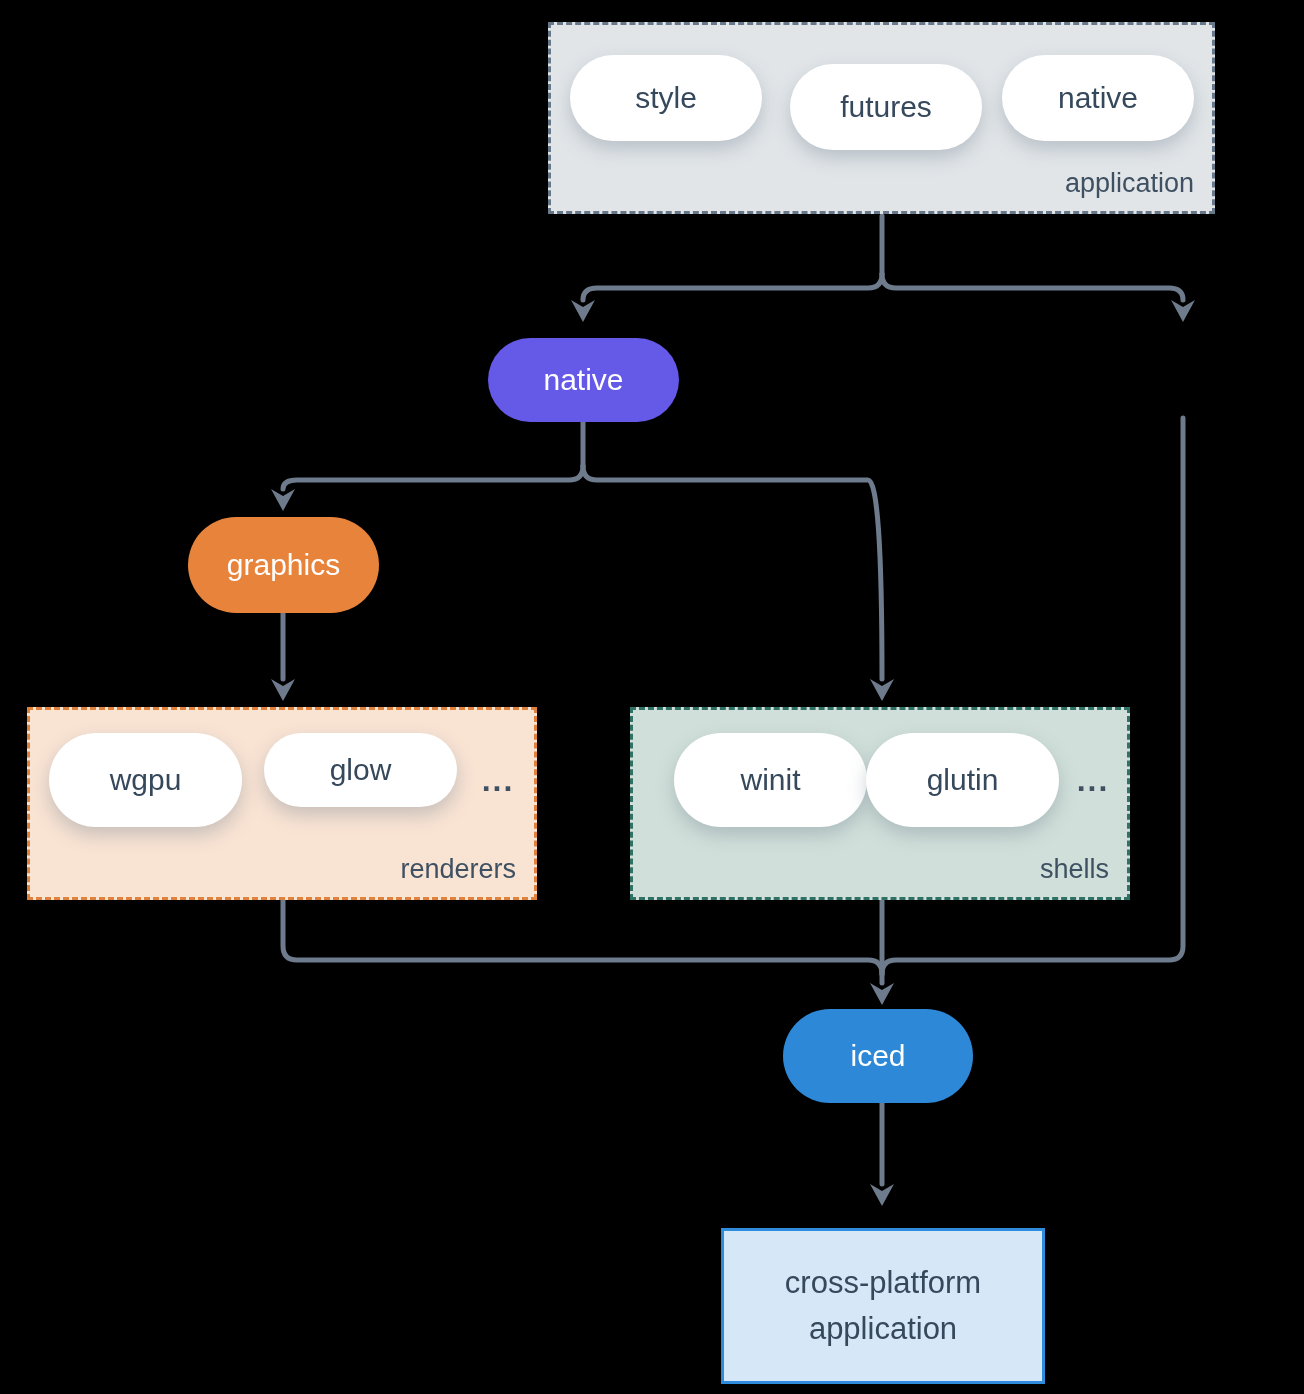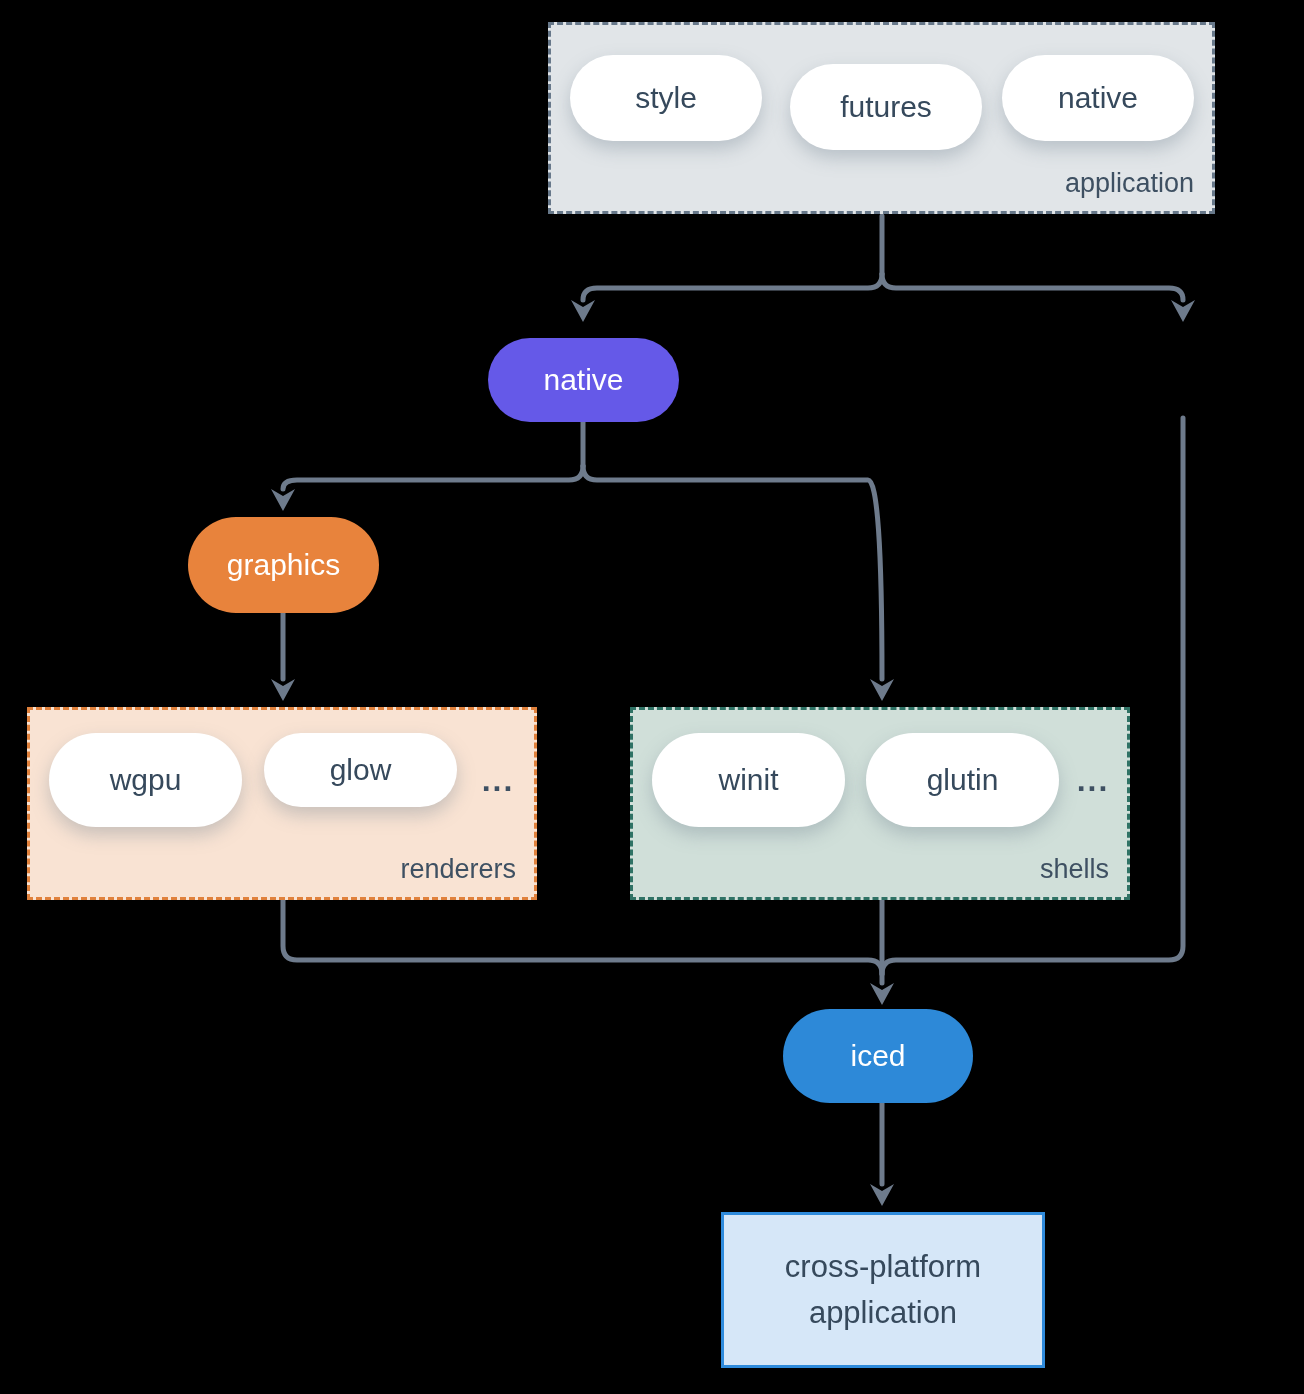--- a/index.html
+++ b/index.html
@@ -76,20 +76,21 @@
     align-items: center;
     justify-content: center;
     text-align: center;
     background: var(--app_bg);
     border: 3px solid var(--app_border);
     color: var(--dark_text);
     font-size: 31px;
     line-height: 1.5;
     box-sizing: border-box;
     padding: 8px 28px;
+    margin-top: 16px;
   }
 </style>
 </head>
 <body>
 
 <div class="canvas">
 
   <svg class="connectors" xmlns="http://www.w3.org/2000/svg">
     <defs>
       <marker id="arrow" markerUnits="userSpaceOnUse" markerWidth="34" markerHeight="34" refX="2" refY="17" orient="auto">
@@ -128,21 +129,21 @@
   <div class="group-box renderers" style="left:27px; top:707px; width:510px; height:193px;">
     <span class="corner-label">renderers</span>
   </div>
   <div class="pill" style="left:49px; top:733px; width:193px; height:94px;">wgpu</div>
   <div class="pill" style="left:264px; top:733px; width:193px; height:74px;">glow</div>
   <div class="dots" style="left:470px; top:762px; width:56px; text-align:center;">...</div>
 
   <div class="group-box shells" style="left:630px; top:707px; width:500px; height:193px;">
     <span class="corner-label">shells</span>
   </div>
-  <div class="pill" style="left:652px; top:733px; width:193px; height:94px;">winit</div>
+  <div class="pill" style="left:674px; top:733px; width:193px; height:94px;">winit</div>
   <div class="pill" style="left:866px; top:733px; width:193px; height:94px;">glutin</div>
   <div class="dots" style="left:1065px; top:762px; width:56px; text-align:center;">...</div>
 
   <div class="node blue" style="left:783px; top:1009px; width:190px; height:94px;">iced</div>
 
   <div class="app-box" style="left:721px; top:1212px; width:324px; height:156px;">cross-platform application</div>
 
 </div>
 
 </body></html>

